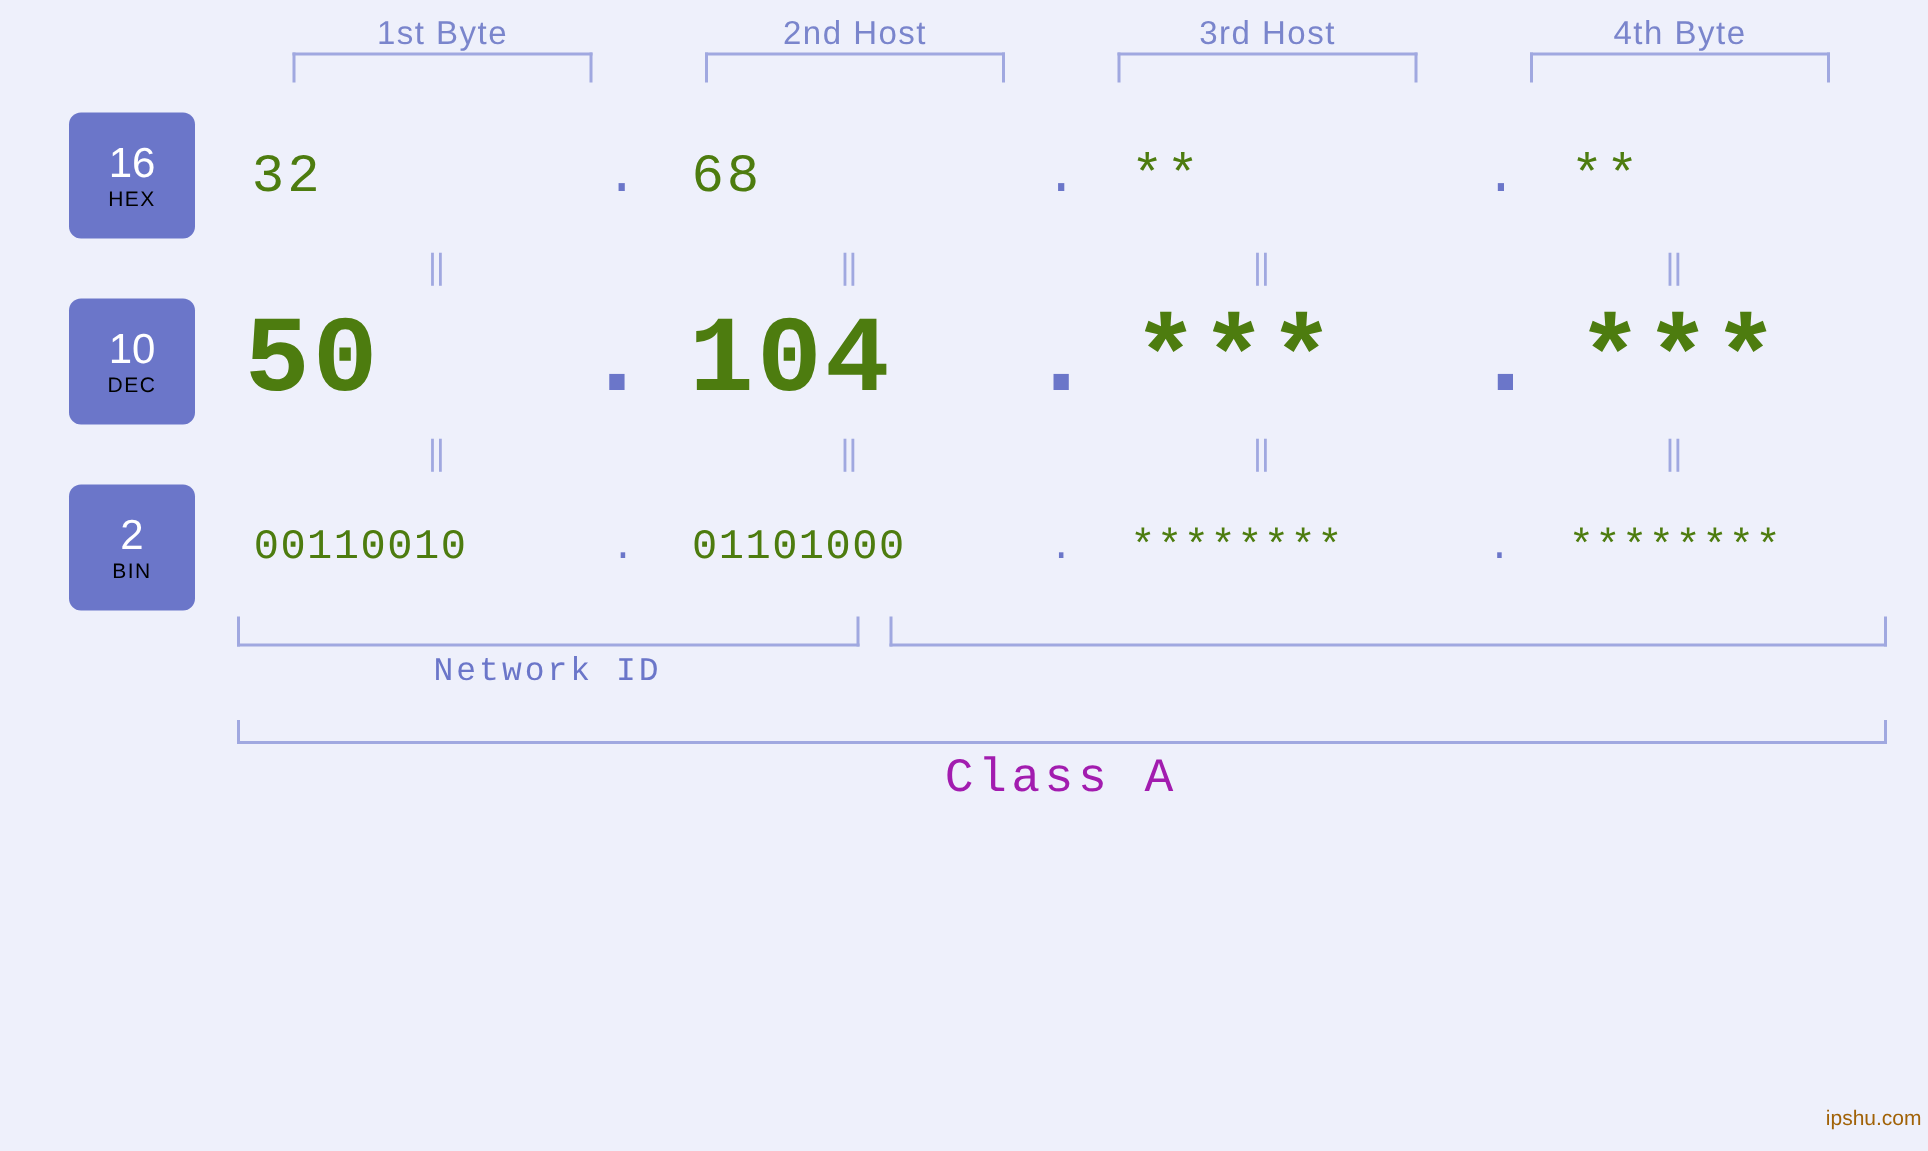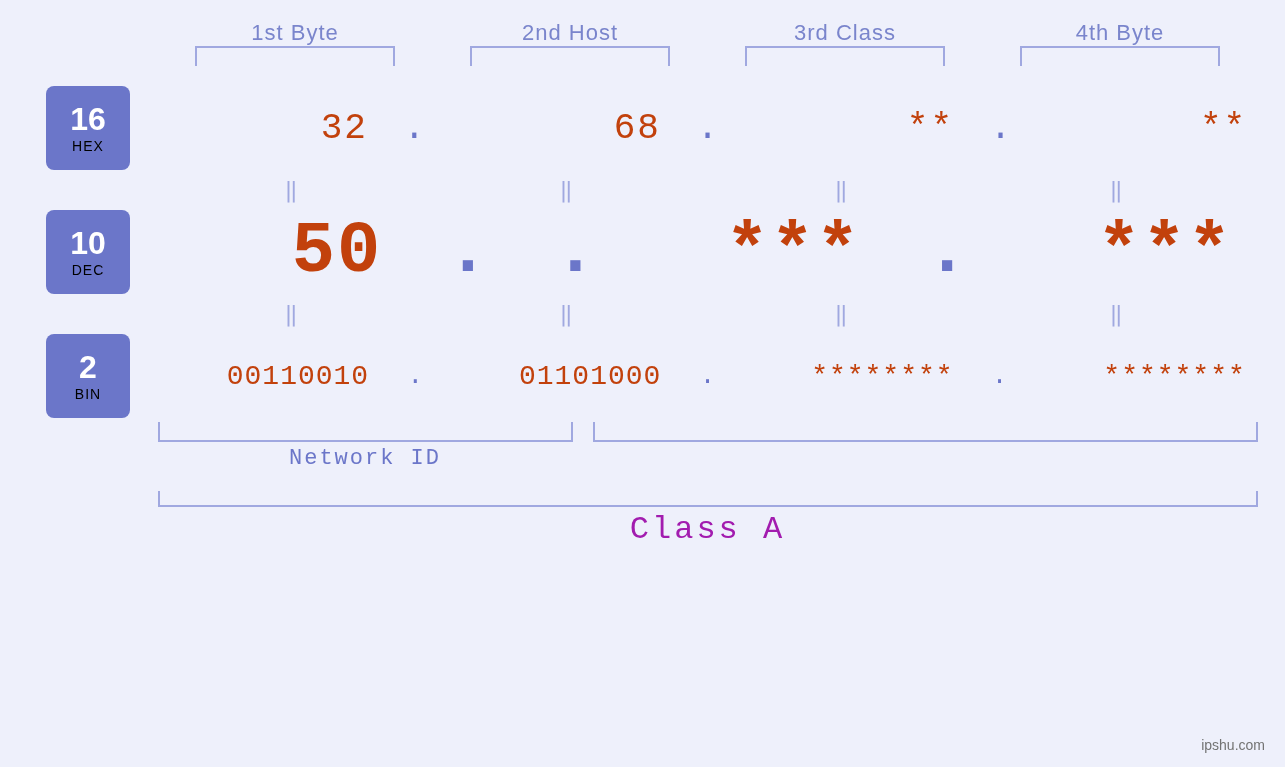--- a/index.html
+++ b/index.html
@@ -13,21 +13,21 @@
       position: relative;
     }
 
     .container {
       width: 1285px;
       height: 767px;
       position: relative;
       display: flex;
       flex-direction: column;
       align-items: center;
-      padding-top: 20px;
+      padding-top: 9px;
     }
 
     
     .header-row {
       display: flex;
       width: 1100px;
       margin-left: 130px;
       justify-content: space-around;
       margin-bottom: 0px;
     }
@@ -76,22 +76,22 @@
       display: flex;
       flex-direction: column;
       align-items: center;
       justify-content: center;
       margin-left: 46px;
       flex-shrink: 0;
     }
 
     .badge-number {
       color: white;
-      font-size: 32px;
-      font-weight: bold;
+      font-size: 28px;
+      font-weight: normal;
       font-family: Arial, sans-serif;
       line-height: 1.1;
     }
 
     .badge-label {
       color: #000000;
       font-size: 14px;
       font-family: Arial, sans-serif;
       letter-spacing: 1px;
     }
@@ -99,22 +99,22 @@
     .values-row {
       display: flex;
       align-items: center;
       flex: 1;
       justify-content: space-around;
       padding: 0 20px;
     }
 
     .byte-value {
       width: 200px;
-      text-align: right;
-      color: #c2410c;
+      text-align: left;
+      color: #4d7c0f;
     }
 
     .byte-value.hex {
       font-size: 36px;
       font-weight: 300;
       letter-spacing: 2px;
     }
 
     .byte-value.dec {
       font-size: 72px;
@@ -221,35 +221,35 @@
       text-align: center;
       color: #a21caf;
       font-size: 32px;
       letter-spacing: 3px;
       margin-top: 4px;
     }
 
     .watermark {
       position: absolute;
       bottom: 14px;
-      right: 20px;
-      color: #737373;
+      right: 4px;
+      color: #a16207;
       font-size: 14px;
       font-family: Arial, sans-serif;
     }
   </style>
 </head>
 <body>
 
 <div class="container">
 
   <div class="header-row">
     <div class="byte-label">1st Byte</div>
     <div class="byte-label">2nd Host</div>
-    <div class="byte-label">3rd Class</div>
+    <div class="byte-label">3rd Host</div>
     <div class="byte-label">4th Byte</div>
   </div>
 
   <div class="bracket-row">
     <div class="bracket"></div>
     <div class="bracket"></div>
     <div class="bracket"></div>
     <div class="bracket"></div>
   </div>
 
@@ -277,20 +277,21 @@
   </div>
 
   <div class="data-row">
     <div class="badge">
       <span class="badge-number">10</span>
       <span class="badge-label">DEC</span>
     </div>
     <div class="values-row">
       <div class="byte-value dec">50</div>
       <span class="dot dec">.</span>
+      <div class="byte-value dec">104</div>
       <span class="dot dec">.</span>
       <div class="byte-value dec">***</div>
       <span class="dot dec">.</span>
       <div class="byte-value dec">***</div>
     </div>
   </div>
 
   <div class="sep-row">
     <div class="sep">‖</div>
     <div class="sep">‖</div>

